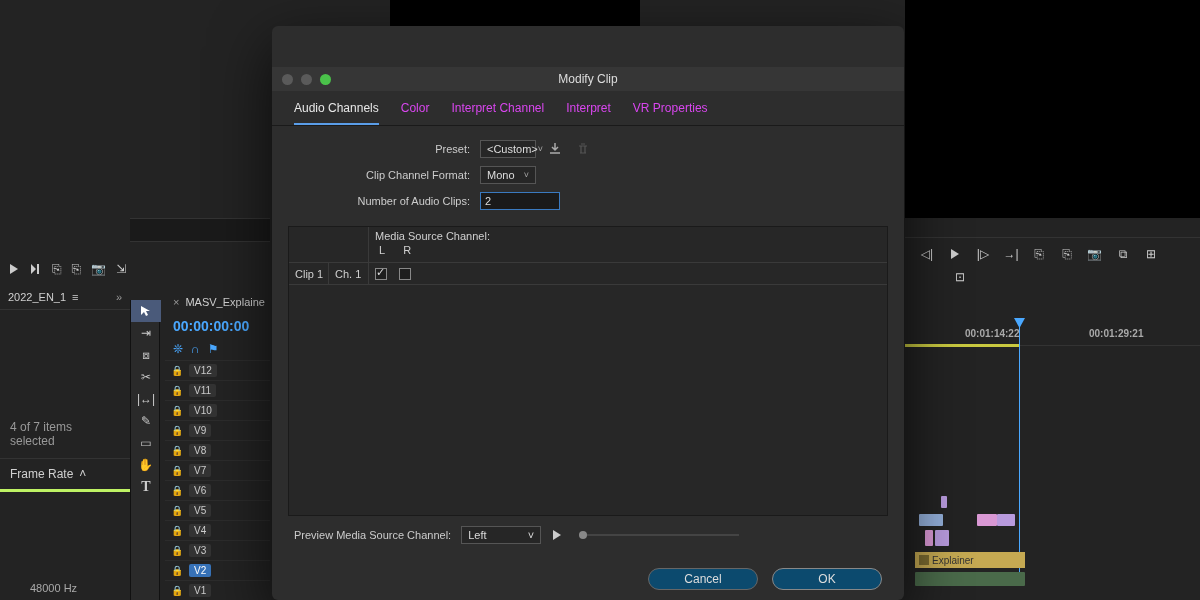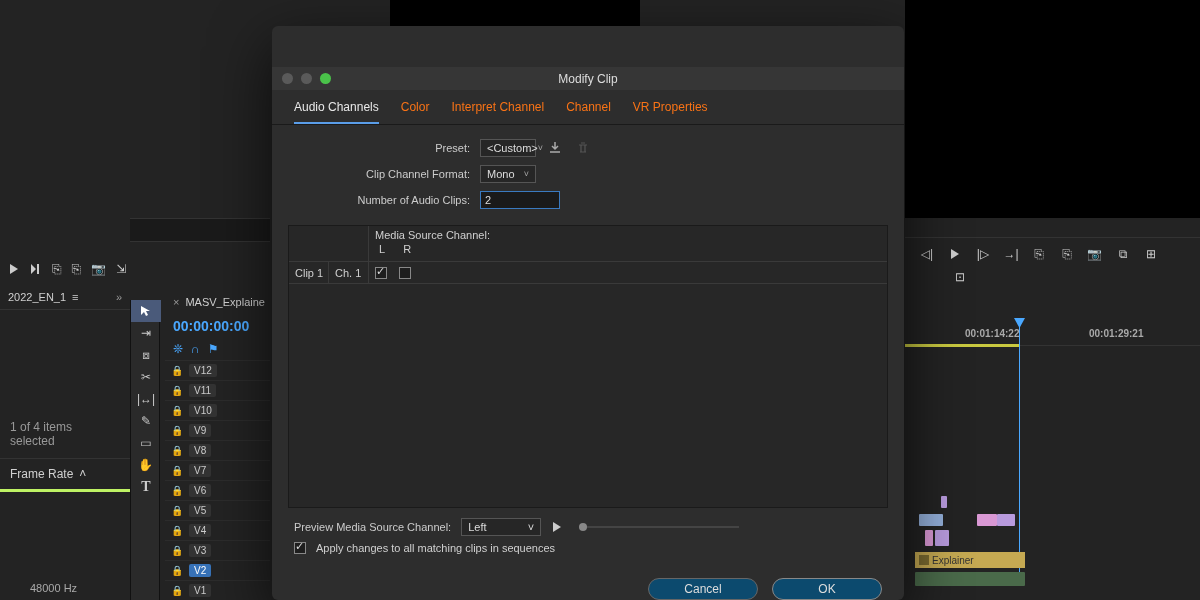--- a/index.html
+++ b/index.html
@@ -64,21 +64,21 @@
   .modal { position:absolute; left:272px; top:26px; width:632px; height:574px; background:#2d2d2d; border-radius:6px; box-shadow:0 20px 60px rgba(0,0,0,0.7); display:flex; flex-direction:column; overflow:hidden;}
   .titlebar { height:24px; background:#363636; display:flex; align-items:center; padding:0 10px; position:relative;margin-top:41px;}
   .traffic { display:flex; gap:8px; }
   .traffic span { width:11px; height:11px; border-radius:50%; }
   .tr-close { background:#5a5a5a; }
   .tr-min { background:#5a5a5a; }
   .tr-max { background:#4ac24a; }
   .titlebar .title { position:absolute; left:50%; transform:translateX(-50%); color:#ddd; font-size:12px; font-weight:500;}
   
   .tabs { display:flex; gap:22px; padding:10px 22px 0; border-bottom:1px solid #1a1a1a; }
-  .tab { padding-bottom:8px; color:#f97316; cursor:pointer; font-size:12px;}
+  .tab { padding-bottom:8px; color:#d946ef; cursor:pointer; font-size:12px;}
   .tab.active { color:#e8e8e8; border-bottom:2px solid #5a9de8; }
   
   .form-area { padding:14px 22px 8px; }
   .frow { display:flex; align-items:center; gap:10px; margin-bottom:8px; }
   .frow label { width:176px; text-align:right; color:#ccc; font-size:11px;}
   .sel { background:#262626; border:1px solid #555; color:#ddd; padding:2px 6px; width:56px; height:18px; font-size:11px; display:flex; align-items:center; justify-content:space-between;}
   .sel .chev { font-size:9px; color:#aaa; }
   .numfield { background:#1a1a1a; border:1px solid #3a7ac0; color:#ddd; width:80px; height:18px; padding:0 4px; font-size:11px;}
   .iconbtn { width:18px; height:18px; display:flex; align-items:center; justify-content:center; color:#aaa; }
   
@@ -133,21 +133,21 @@
       <span class="ico">⎘</span>
       <span class="ico">📷</span>
       <span class="ico">⇲</span>
     </div>
     <div class="panel-header">
       <span>2022_EN_1</span>
       <span style="margin-left:6px">≡</span>
       <span class="more">»</span>
     </div>
     <div style="height:100px"></div>
-    <div class="sel-text">1 of 4 items selected</div>
+    <div class="sel-text">4 of 7 items selected</div>
     <div class="frame-rate">
       <span>Frame Rate</span>
       <span>˄</span>
     </div>
     <div class="hz">48000 Hz</div>
   </div>
 
   <div class="tool-col">
     <div class="tool active">
         <svg width="12" height="12" viewBox="0 0 12 12">
@@ -275,21 +275,21 @@
       <span class="tr-min"></span>
       <span class="tr-max"></span>
     </div>
     <span class="title">Modify Clip</span>
   </div>
 
   <div class="tabs" id="tabs">
       <div class="tab active">Audio Channels</div>
       <div class="tab">Color</div>
       <div class="tab">Interpret Channel</div>
-      <div class="tab">Channel</div>
+      <div class="tab">Interpret</div>
       <div class="tab">VR Properties</div>
     </div>
 
   <div class="form-area">
     <div class="frow">
       <label>Preset:</label>
       <div class="sel">
         <span>&lt;Custom&gt;</span>
         <span class="chev">˅</span>
       </div>
@@ -345,23 +345,19 @@
         <span>Left</span>
         <span class="chev">˅</span>
       </div>
       <span class="playbtn">
           <svg width="12" height="12" viewBox="0 0 12 12">
             <path d="M2 1 L10 6 L2 11 Z" fill="currentColor"></path>
           </svg>
         </span>
       <div class="scrub"></div>
     </div>
-    <div class="brow">
-      <div class="cbx checked"></div>
-      <span>Apply changes to all matching clips in sequences</span>
-    </div>
   </div>
 
   <div class="btn-row">
     <div class="btn">Cancel</div>
     <div class="btn primary">OK</div>
   </div>
 </div>
 
 </body></html>

